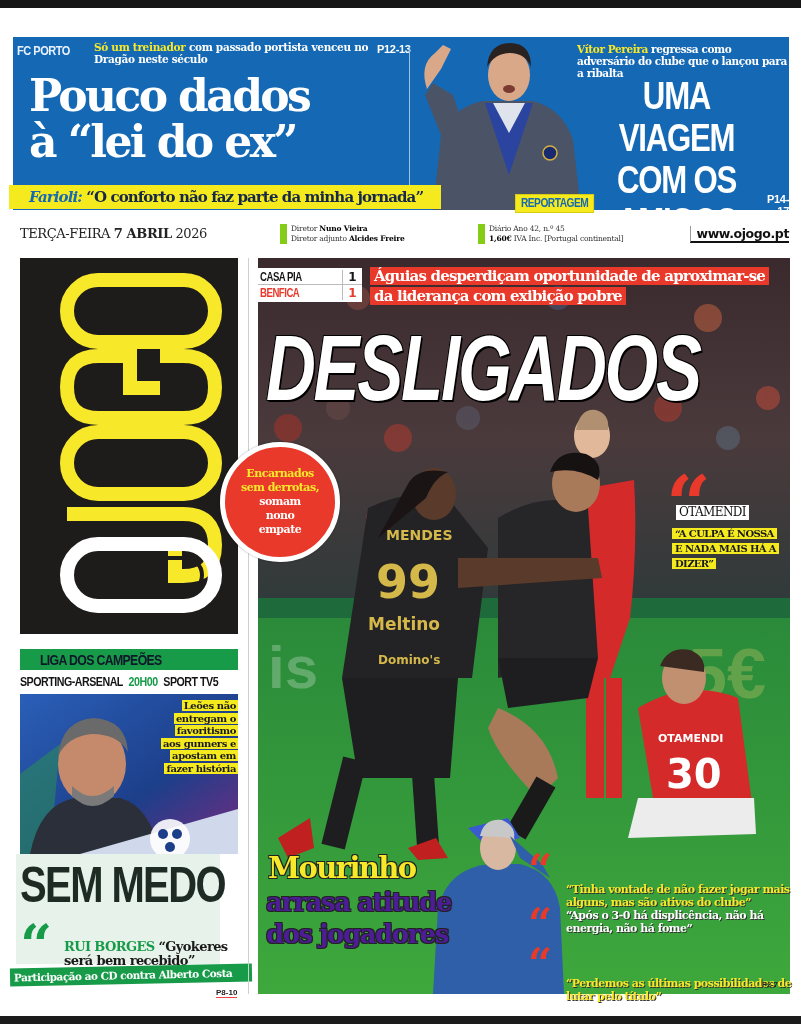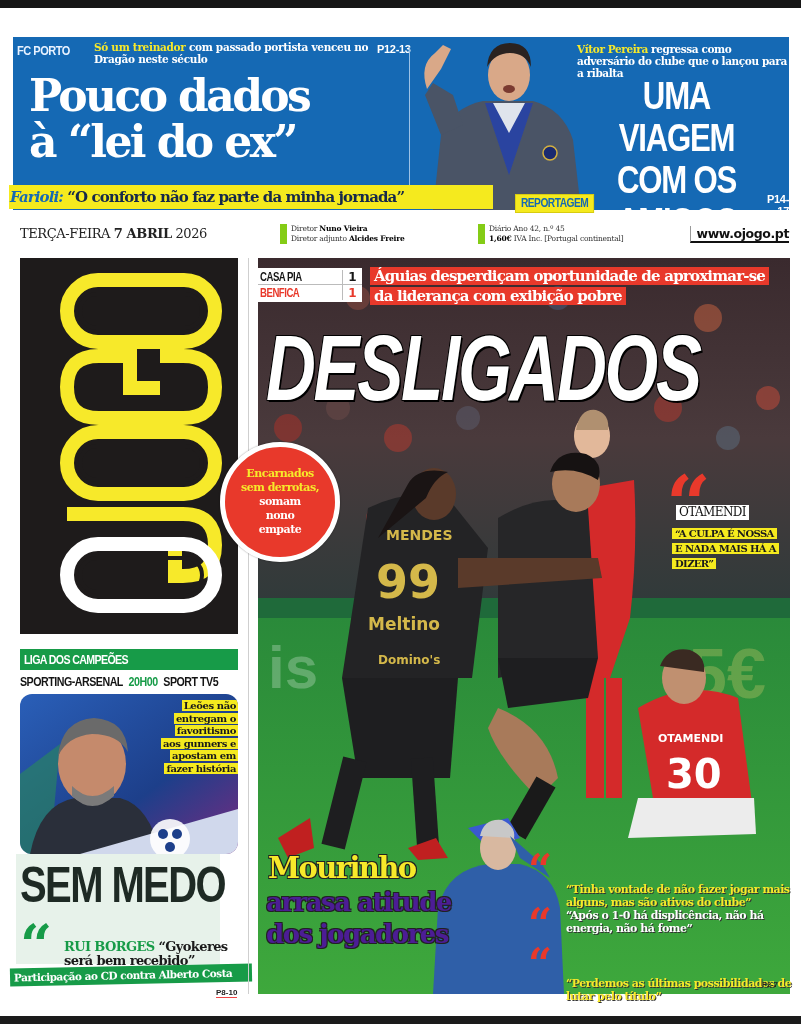--- a/index.html
+++ b/index.html
@@ -10,47 +10,47 @@
   .bottombar { position: absolute; left: 0; bottom: 0; width: 801px; height: 8px; background: #1b1b1b; }
 
   
   .banner { position: absolute; left: 13px; top: 37px; width: 776px; height: 173px; background: #1569b4; overflow: visible; }
   .banner-divider { position: absolute; left: 396px; top: 10px; width: 1px; height: 140px; background: #9cc2e6; }
   .fcp-label { position: absolute; left: 4px; top: 6px; color: #e8f2ff; font-family: "Liberation Sans", sans-serif; font-weight: bold; font-size: 13px; letter-spacing: -0.6px; transform: scaleX(0.85); transform-origin: left; }
   .fcp-kicker { position: absolute; left: 81px; top: 4px; width: 300px; color: #fff; font-family: "DejaVu Serif", serif; font-weight: bold; font-size: 10.5px; line-height: 12px; letter-spacing: -0.3px; }
   .fcp-kicker .hl { color: #f7e92a; }
   .page-ref { position: absolute; color: #fff; font-family: "Liberation Sans", sans-serif; font-weight: bold; font-size: 11px; letter-spacing: -0.3px; text-align: right; }
   .fcp-headline { position: absolute; left: 16px; top: 36px; color: #fff; font-family: "DejaVu Serif", serif; font-weight: bold; font-size: 44px; line-height: 46px; letter-spacing: -2.6px; }
-  .fcp-quote { position: absolute; left: -4px; top: 148px; height: 24px; width: 484px; background: #f5ea1e; font-family: "DejaVu Serif", serif; font-weight: bold; font-size: 15px; line-height: 24px; padding-left: 1px; letter-spacing: -0.9px; color: #15284a; white-space: nowrap; }
+  .fcp-quote { position: absolute; left: -4px; top: 148px; height: 24px; width: 432px; background: #f5ea1e; font-family: "DejaVu Serif", serif; font-weight: bold; font-size: 15px; line-height: 24px; padding-left: 20px; letter-spacing: -0.9px; color: #15284a; white-space: nowrap; }
   .fcp-quote .name { color: #1569b4; font-style: italic; }
 
   .coach-photo { position: absolute; left: 400px; top: -12px; width: 175px; height: 185px; }
   .vp-kicker { position: absolute; left: 564px; top: 6px; width: 210px; color: #fff; font-weight: bold; font-size: 10.5px; line-height: 12px; letter-spacing: -0.4px; }
   .vp-kicker .hl { color: #f7e92a; }
   .vp-headline { position: absolute; left: 556px; top: 38px; width: 215px; text-align: center; color: #fff; font-family: "Liberation Sans", sans-serif; font-weight: bold; font-size: 38px; line-height: 42px; letter-spacing: -1.5px; transform: scaleX(0.82); transform-origin: center top; }
   .reportagem { position: absolute; left: 502px; top: 157px; height: 19px; padding: 0 6px; background: #f5ea1e; border: 1px solid #d8cc10; color: #1569b4; font-family: "Liberation Sans", sans-serif; font-weight: bold; font-size: 12px; line-height: 17px; letter-spacing: -0.6px; transform: scaleX(0.85); transform-origin: left; }
 
   
   .dateline { position: absolute; left: 20px; top: 226px; font-family: "DejaVu Serif", serif; font-size: 13px; color: #222; letter-spacing: -0.4px; text-align: right; }
   .dateline b { font-weight: bold; }
   .masthead-info { position: absolute; top: 224px; font-family: "DejaVu Serif", serif; font-size: 7.5px; line-height: 10px; color: #333; border-left: 7px solid #84cc16; padding-left: 4px; letter-spacing: -0.2px; }
   .masthead-info b { color: #000; }
   .website { position: absolute; right: 12px; top: 226px; font-family: "DejaVu Sans", sans-serif; font-weight: bold; font-size: 12.5px; color: #111; border-bottom: 2px solid #111; border-left: 1px solid #999; padding-left: 6px; letter-spacing: -0.4px; }
 
   
   .logo { position: absolute; left: 20px; top: 258px; width: 218px; height: 376px; background: #1e1b1b; }
   .logo svg { position: absolute; left: 0; top: 0; }
 
   
-  .lc-bar { position: absolute; left: 20px; top: 649px; width: 218px; height: 21px; background: #179b48; color: #ffffff; font-family: "Liberation Sans", sans-serif; font-weight: bold; font-size: 13px; line-height: 21px; padding-left: 4px; letter-spacing: -0.8px; }
+  .lc-bar { position: absolute; left: 20px; top: 649px; width: 218px; height: 21px; background: #179b48; color: #0f172a; font-family: "Liberation Sans", sans-serif; font-weight: bold; font-size: 15px; line-height: 21px; padding-left: 20px; letter-spacing: -0.8px; }
   .lc-bar span { display: inline-block; transform: scaleX(0.82); transform-origin: left; }
   .lc-match { position: absolute; left: 20px; top: 674px; width: 230px; font-family: "Liberation Sans", sans-serif; font-weight: bold; font-size: 13px; color: #141414; letter-spacing: -0.6px; white-space: nowrap; }
   .lc-match .inner { display: inline-block; transform: scaleX(0.82); transform-origin: left; }
   .lc-match .time { color: #179b48; margin: 0 7px; }
-  .lc-photo { position: absolute; left: 20px; top: 694px; width: 218px; height: 160px; overflow: hidden; border-radius: 12px; }
+  .lc-photo { position: absolute; left: 20px; top: 694px; width: 218px; height: 160px; overflow: hidden; }
   .lc-caption { position: absolute; right: 0; top: 6px; width: 80px; text-align: right; font-family: "DejaVu Serif", serif; font-weight: bold; font-size: 10px; line-height: 12.5px; color: #1a1a1a; letter-spacing: -0.4px; }
   .lc-caption span { background: #f5ea1e; padding: 0 2px; box-decoration-break: clone; -webkit-box-decoration-break: clone; }
 
   .sem-medo-box { position: absolute; left: 16px; top: 854px; width: 204px; height: 110px; background: #e7f2ea; }
   .sem-medo { position: absolute; left: 20px; top: 855px; font-family: "Liberation Sans", sans-serif; font-weight: bold; font-size: 50px; line-height: 60px; color: #1e2a24; letter-spacing: -2px; transform: scaleX(0.8); transform-origin: left; white-space: nowrap; }
   .rb-quote-mark { position: absolute; left: 20px; top: 920px; color: #179b48; font-family: "DejaVu Serif", serif; font-weight: bold; font-size: 56px; line-height: 50px; }
   .rb-quote { position: absolute; left: 64px; top: 928px; width: 190px; font-family: "DejaVu Serif", serif; font-weight: bold; font-size: 13px; line-height: 14px; color: #1a1a1a; letter-spacing: -0.6px; margin-top: 12px; }
   .rb-quote .name { color: #179b48; }
   .rb-strip { position: absolute; left: 10px; top: 966px; width: 242px; height: 18px; background: #179b48; color: #fff; font-family: "DejaVu Serif", serif; font-weight: bold; font-size: 10.5px; line-height: 18px; padding-left: 4px; letter-spacing: -0.5px; transform: rotate(-1.2deg); white-space: nowrap; }
   .p810 { position: absolute; left: 216px; top: 988px; font-family: "Liberation Sans", sans-serif; font-weight: bold; font-size: 8px; color: #222; border-bottom: 1px solid #ef4444; }
@@ -326,21 +326,21 @@
 
 <div class="mou-head">Mourinho</div>
 <div class="mou-sub">arrasa atitude dos jogadores</div>
 
 <div class="mq" style="top:856px;">
   <span class="mark">“</span>
   <div class="txt y">“Tinha vontade de não fazer jogar mais alguns, mas são ativos do clube”</div>
 </div>
 <div class="mq" style="top:910px;">
   <span class="mark">“</span>
-  <div class="txt w">“Após o 1-0 há displicência, não há energia, não há fome”</div>
+  <div class="txt w">“Após o 3-0 há displicência, não há energia, não há fome”</div>
 </div>
 <div class="mq" style="top:950px;">
   <span class="mark">“</span>
   <div class="txt y">“Perdemos as últimas possibilidades de lutar pelo título”</div>
 </div>
 <div class="p27">P2-7</div>
 
 <div class="bottombar"></div>
 
 </body></html>

